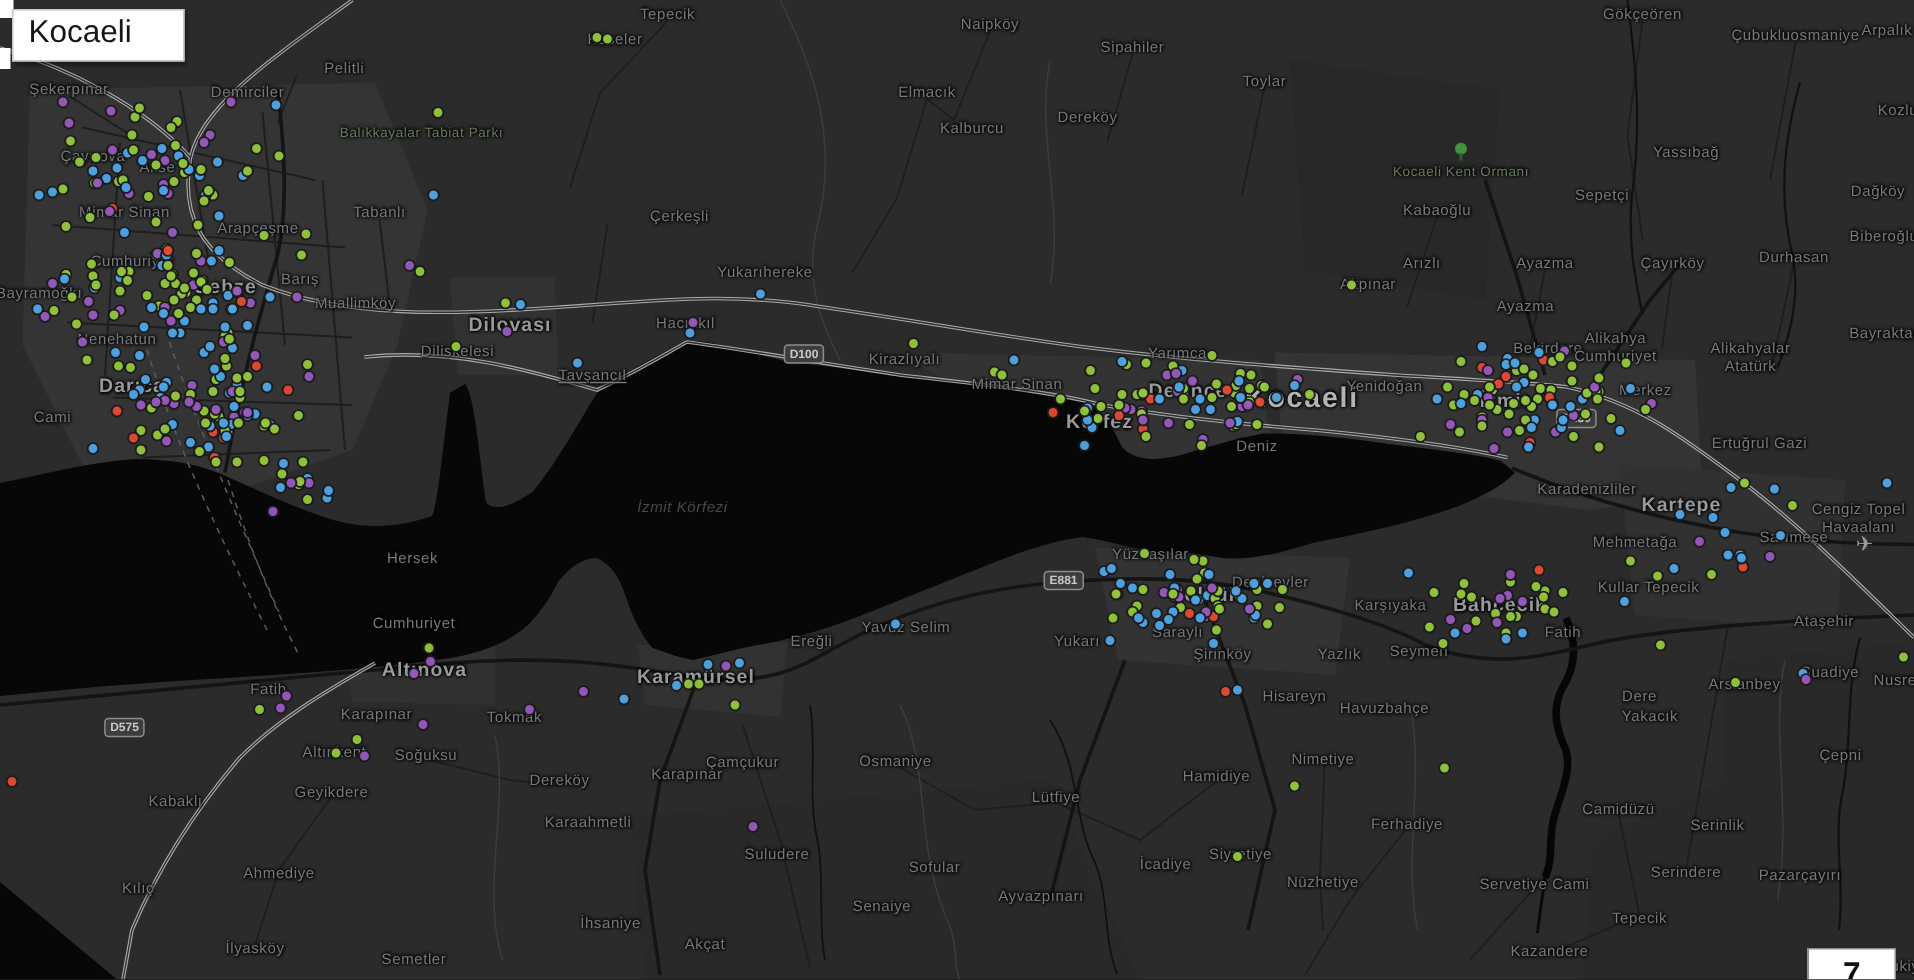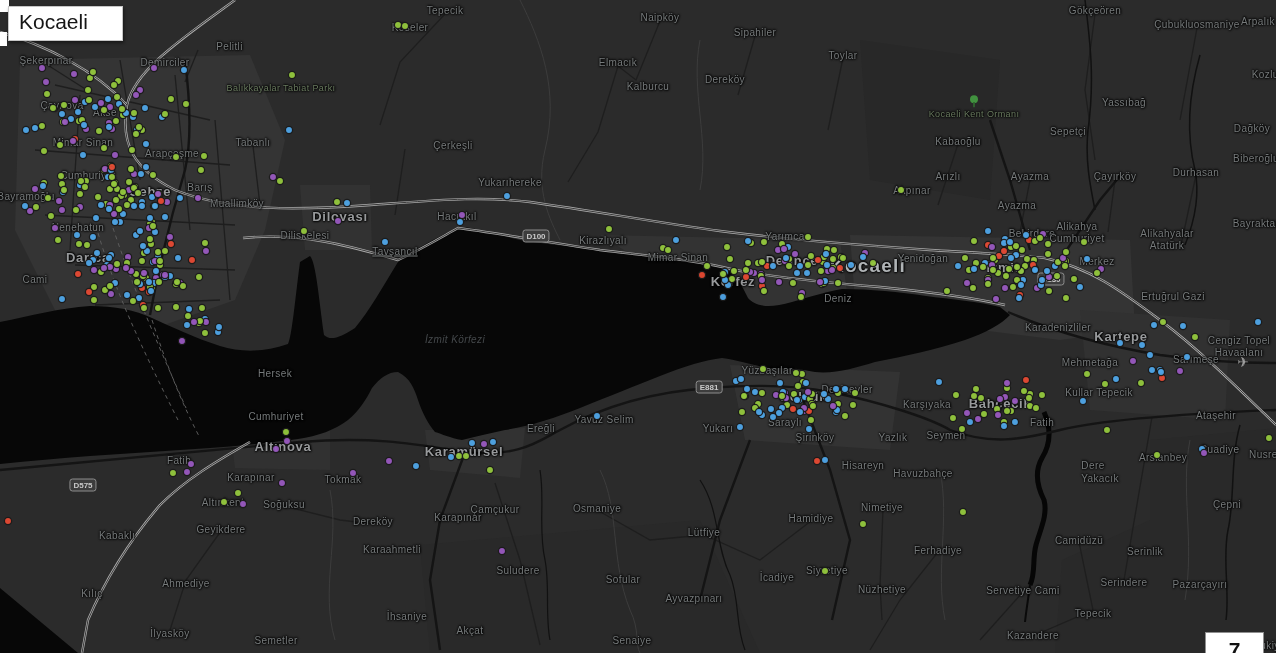--- a/index.html
+++ b/index.html
@@ -273,21 +273,21 @@
       <div class="lbl village" style="left: 276px; top: 640px;">Semetler</div>
       <div class="lbl village" style="left: 704px; top: 532px;">Lütfiye</div>
       <div class="lbl village" style="left: 811px; top: 518px;">Hamidiye</div>
       <div class="lbl village" style="left: 882px; top: 507px;">Nimetiye</div>
       <div class="lbl village" style="left: 938px; top: 550px;">Ferhadiye</div>
       <div class="lbl village" style="left: 623px; top: 579px;">Sofular</div>
       <div class="lbl village" style="left: 777px; top: 577px;">İcadiye</div>
       <div class="lbl village" style="left: 827px; top: 570px;">Siyretiye</div>
       <div class="lbl village" style="left: 882px; top: 589px;">Nüzhetiye</div>
       <div class="lbl village" style="left: 694px; top: 598px;">Ayvazpınarı</div>
-      <div class="lbl village" style="left: 588px; top: 640px; margin-left: 44px;">Senaiye</div>
+      <div class="lbl village" style="left: 588px; top: 605px;">Senaiye</div>
       <div class="lbl village" style="left: 518px; top: 570px;">Suludere</div>
       <div class="lbl village" style="left: 470px; top: 630px;">Akçat</div>
       <div class="lbl village" style="left: 1079px; top: 540px;">Camidüzü</div>
       <div class="lbl village" style="left: 1145px; top: 551px;">Serinlik</div>
       <div class="lbl village" style="left: 1124px; top: 582px; text-align: center;">Serindere</div>
       <div class="lbl village" style="left: 1200px; top: 584px;">Pazarçayırı</div>
       <div class="lbl village" style="left: 1023px; top: 590px;">Servetiye Cami</div>
       <div class="lbl village" style="left: 1093px; top: 613px;">Tepecik</div>
       <div class="lbl village" style="left: 1033px; top: 635px;">Kazandere</div>
       <div class="lbl village" style="left: 1263px; top: 645px;">Maşukiye</div>

